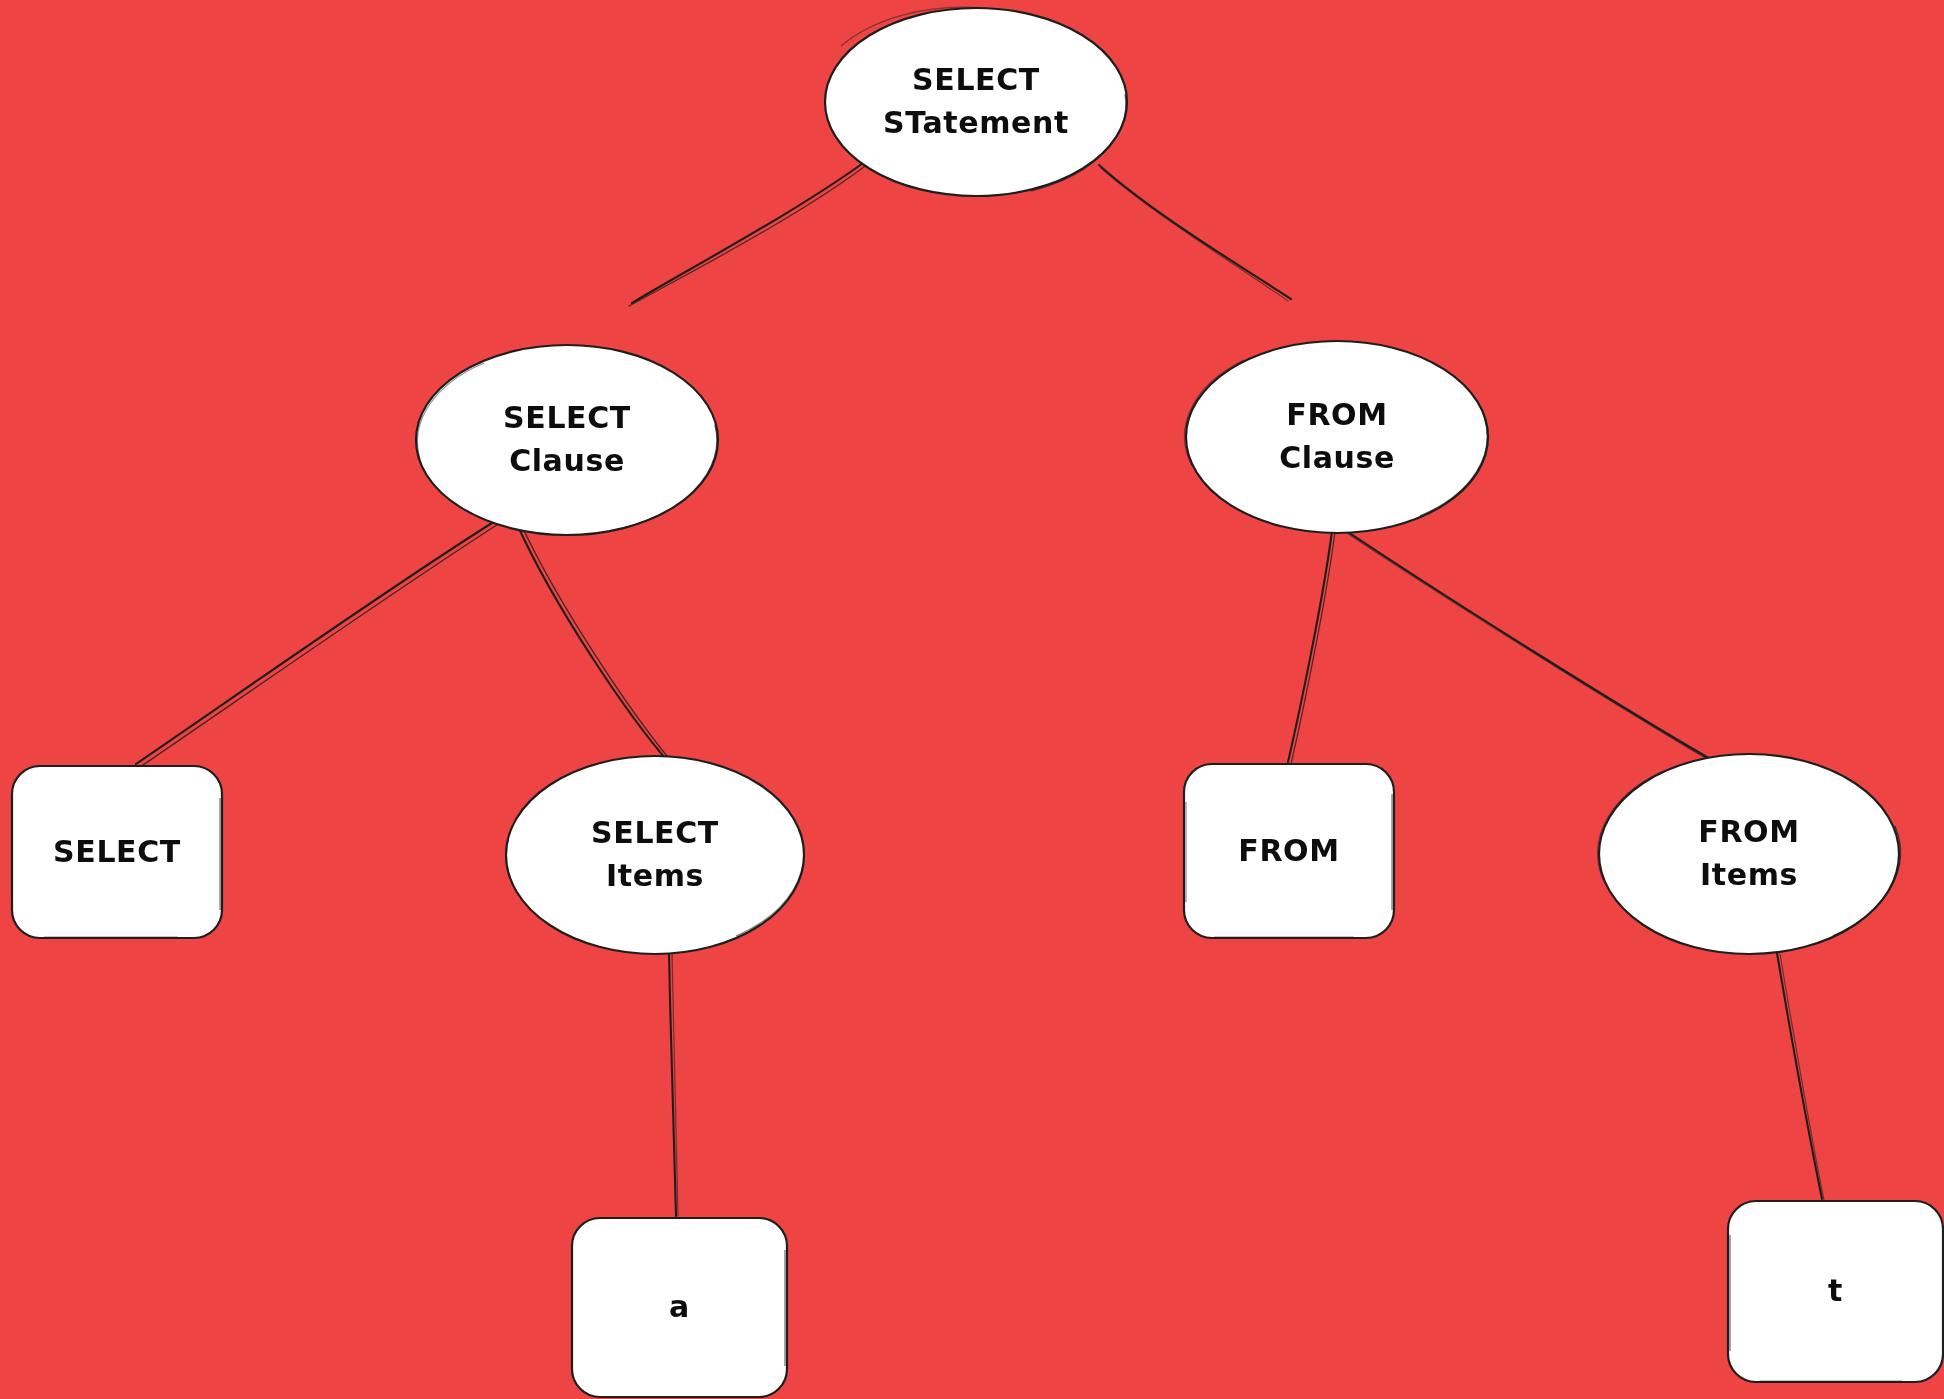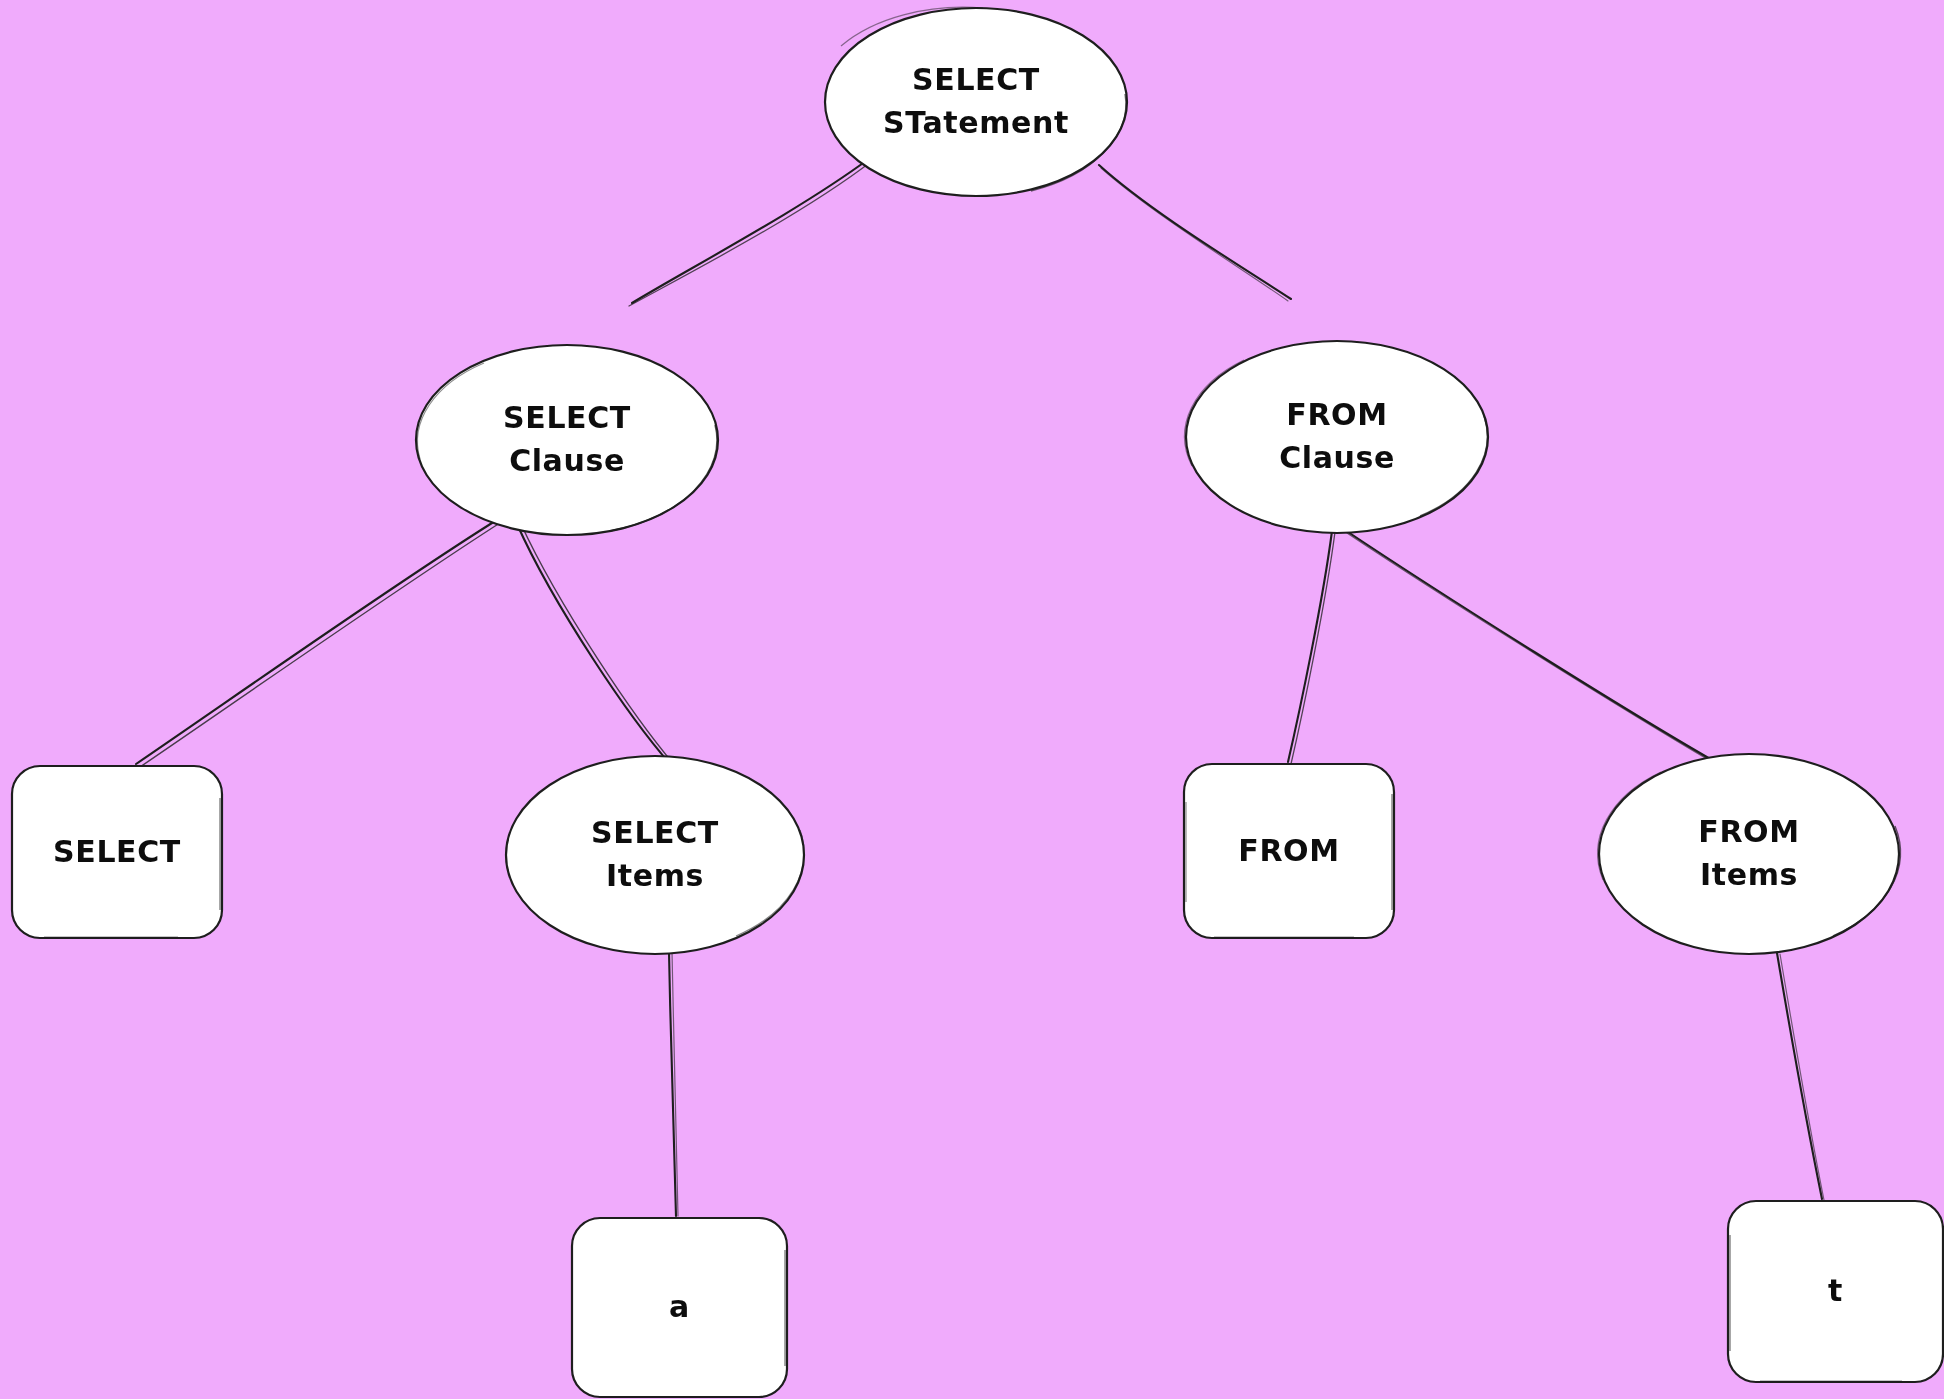--- a/index.html
+++ b/index.html
@@ -4,21 +4,21 @@
 <style>
   html, body {
     margin: 0;
     padding: 0;
     background: #f2f3f5;
   }
   #canvas {
     position: relative;
     width: 1944px;
     height: 1399px;
-    background: #f0abfc;
+    background: #ef4444;
     overflow: hidden;
     font-family: "DejaVu Sans", sans-serif;
   }
   #edges {
     position: absolute;
     left: 0;
     top: 0;
     width: 1944px;
     height: 1399px;
     pointer-events: none;

